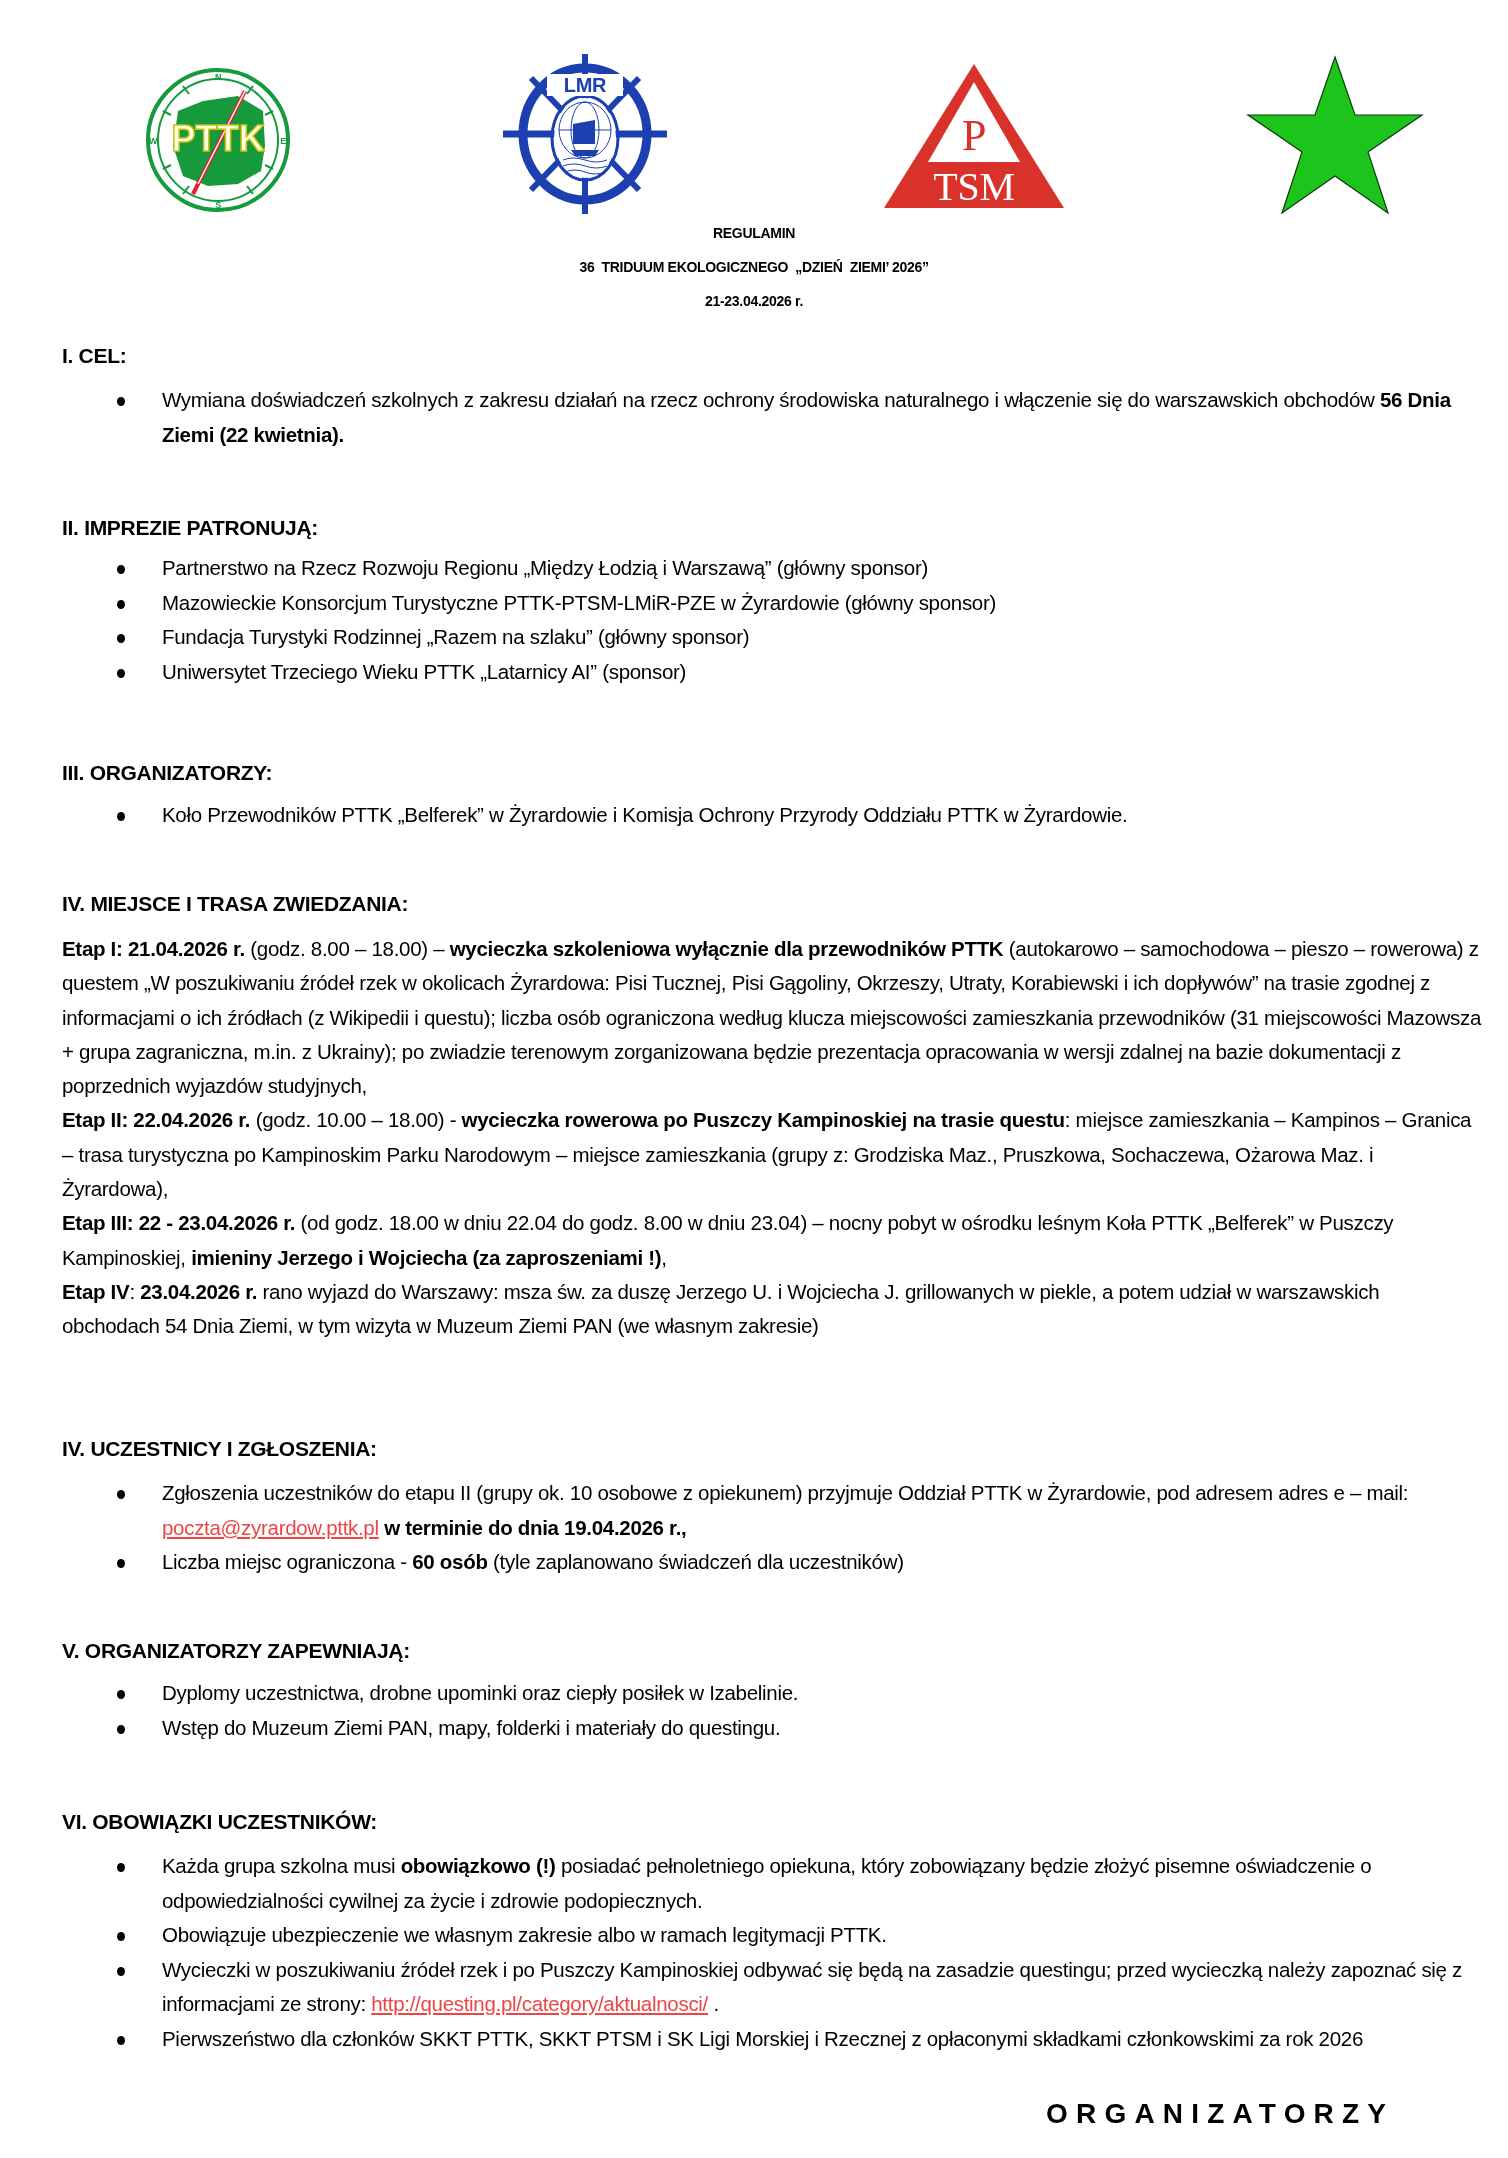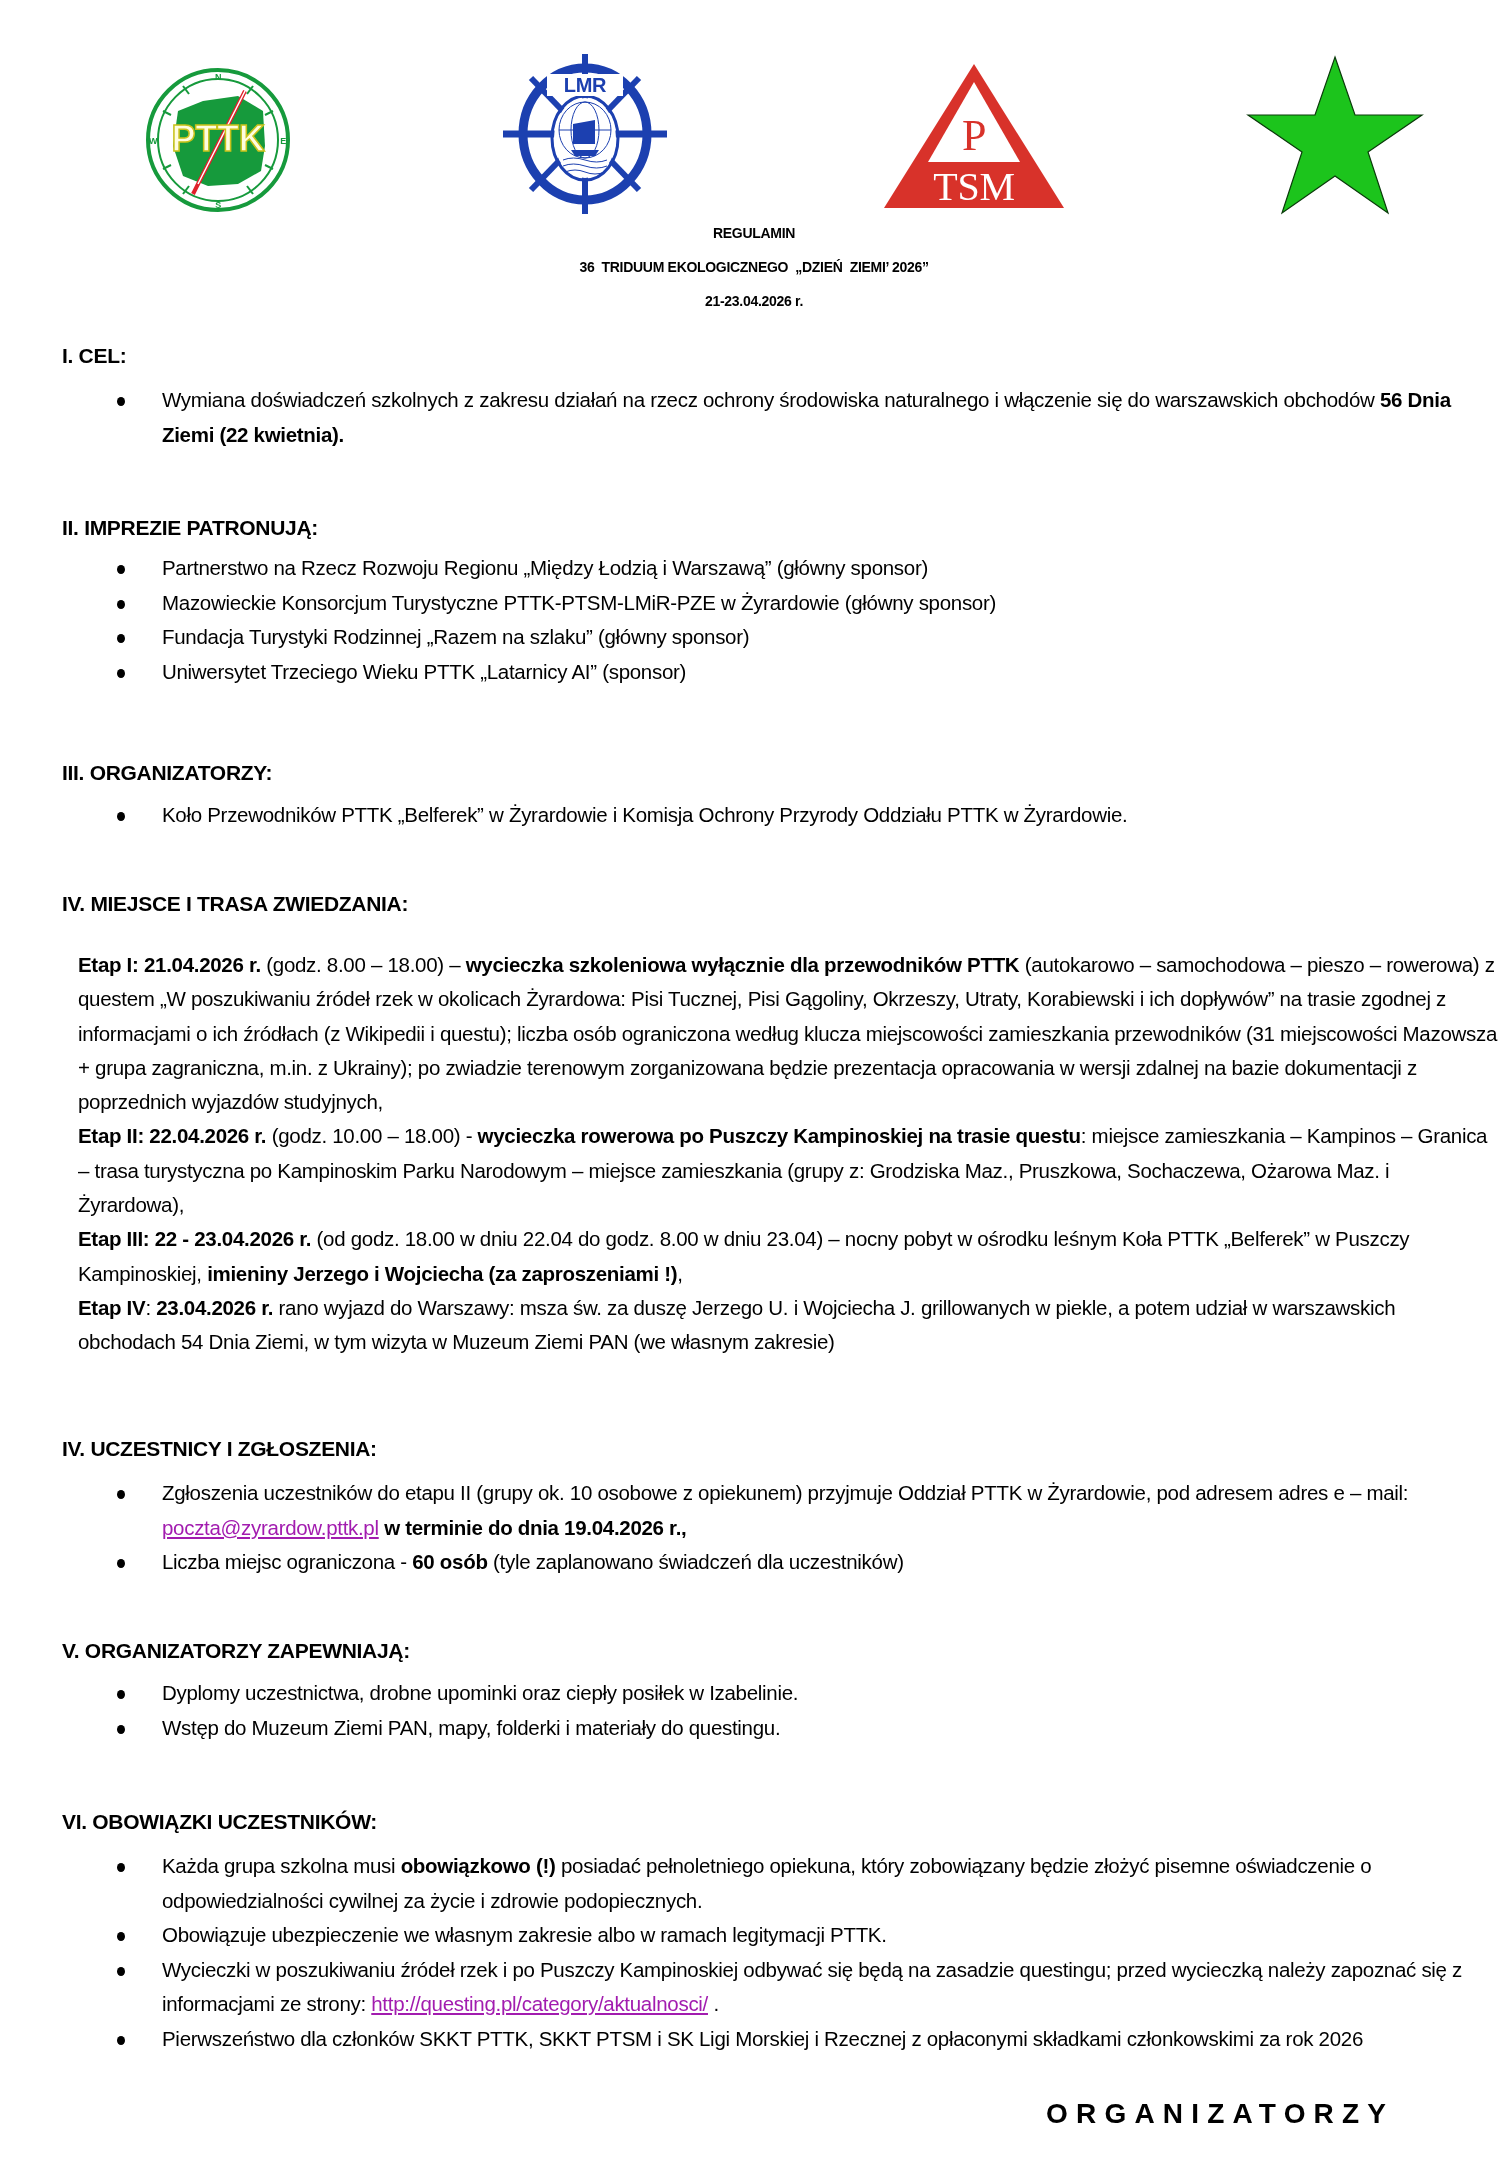--- a/index.html
+++ b/index.html
@@ -15,23 +15,23 @@
   #logo-star { left: 1246px; top: 55px; width: 178px; height: 160px; }
 
   .title-block { position: absolute; left: 0; top: 216px; width: 1508px; text-align: center; font-weight: bold; line-height: 34px; font-size: 14px; }
   .title-block div { white-space: pre; }
 
   .h { position: absolute; left: 62px; font-weight: bold; font-size: 21px; line-height: 30px; margin-top: 23px; }
   .list { position: absolute; left: 0; width: 1508px; margin: 0; padding: 0; list-style: none; }
   .list li { position: relative; padding-left: 162px; padding-right: 38px; line-height: 34.5px; }
   .list li .bullet { position: absolute; left: 117px; top: 0; width: 20px; }
   .bdot { display: inline-block; width: 8px; height: 9px; background: #000; border-radius: 50%; vertical-align: middle; }
-  .para { position: absolute; left: 62px; width: 1420px; line-height: 34.3px; margin: 16px; }
+  .para { position: absolute; left: 62px; width: 1420px; line-height: 34.3px; margin: 0; }
   b { font-weight: bold; }
-  a.link { color: #a21caf; text-decoration: underline; }
+  a.link { color: #ef4444; text-decoration: underline; }
   .sign { position: absolute; left: 1046px; top: 2098px; font-weight: bold; letter-spacing: 8.2px; font-size: 28px; }
 </style>
 </head>
 <body>
 
 <div class="logo" id="logo-pttk">
   <svg viewBox="0 0 150 148" width="150" height="148">
     <ellipse cx="75" cy="74" rx="70" ry="70" fill="none" stroke="#169a3c" stroke-width="4"></ellipse>
     <ellipse cx="75" cy="74" rx="60" ry="61" fill="none" stroke="#169a3c" stroke-width="2"></ellipse>
     <g stroke="#169a3c" stroke-width="2">

